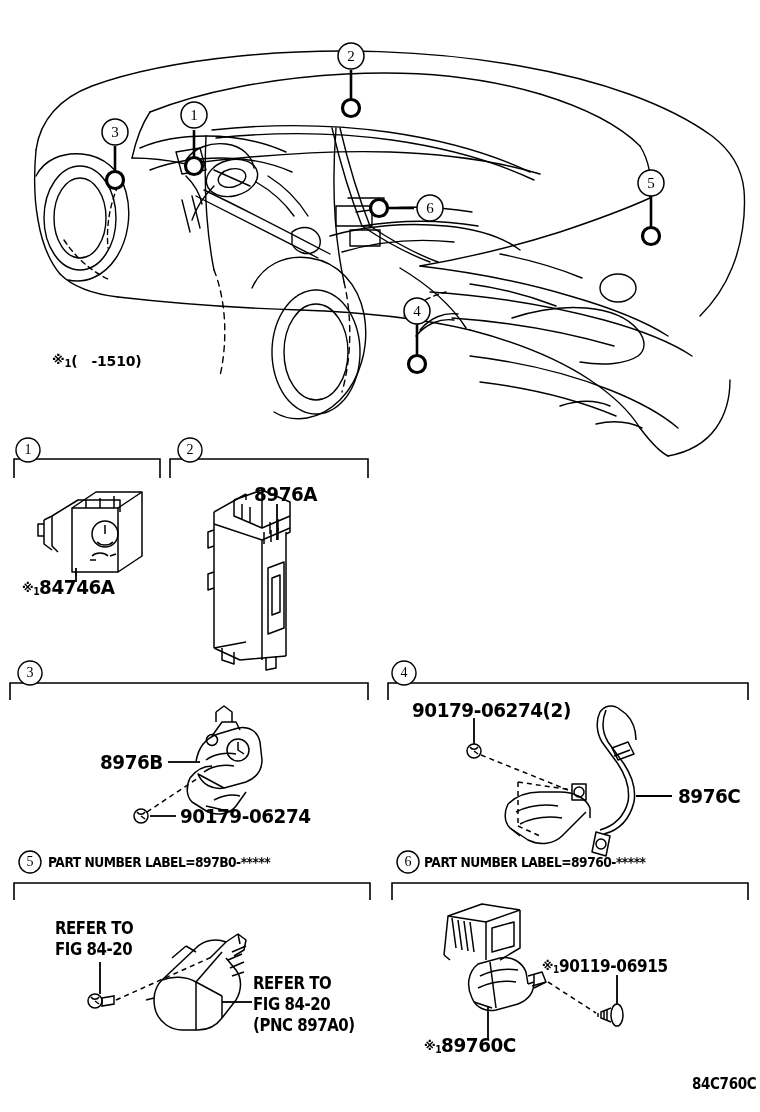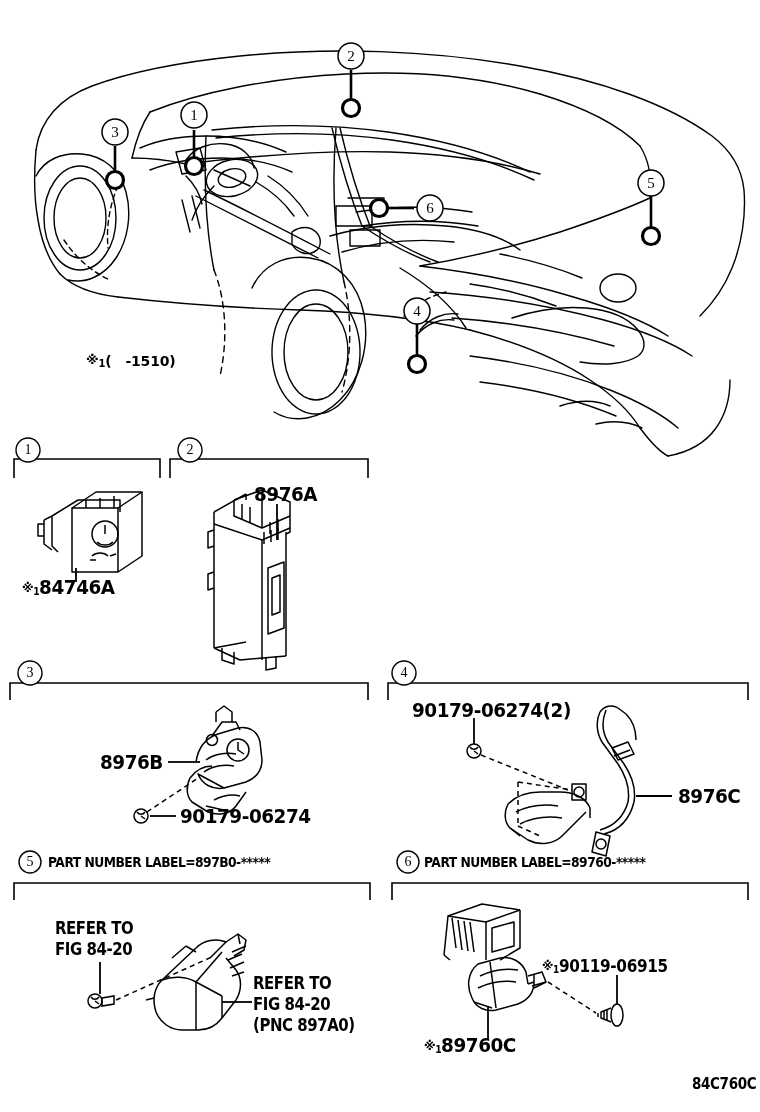--- a/index.html
+++ b/index.html
@@ -58,21 +58,20 @@
     font-size: 14px;
     letter-spacing: -0.6px;
     transform: scaleX(0.88);
     transform-origin: left center;
   }
   .note {
     font-family: "DejaVu Sans", sans-serif;
     font-weight: bold;
     font-size: 14px;
     letter-spacing: -0.2px;
-    margin-left: 34px;
   }
   .refer {
     font-family: "DejaVu Sans", sans-serif;
     font-weight: bold;
     font-size: 17px;
     letter-spacing: -0.5px;
     transform: scaleX(0.88);
     transform-origin: left center;
   }
   .figcode {

